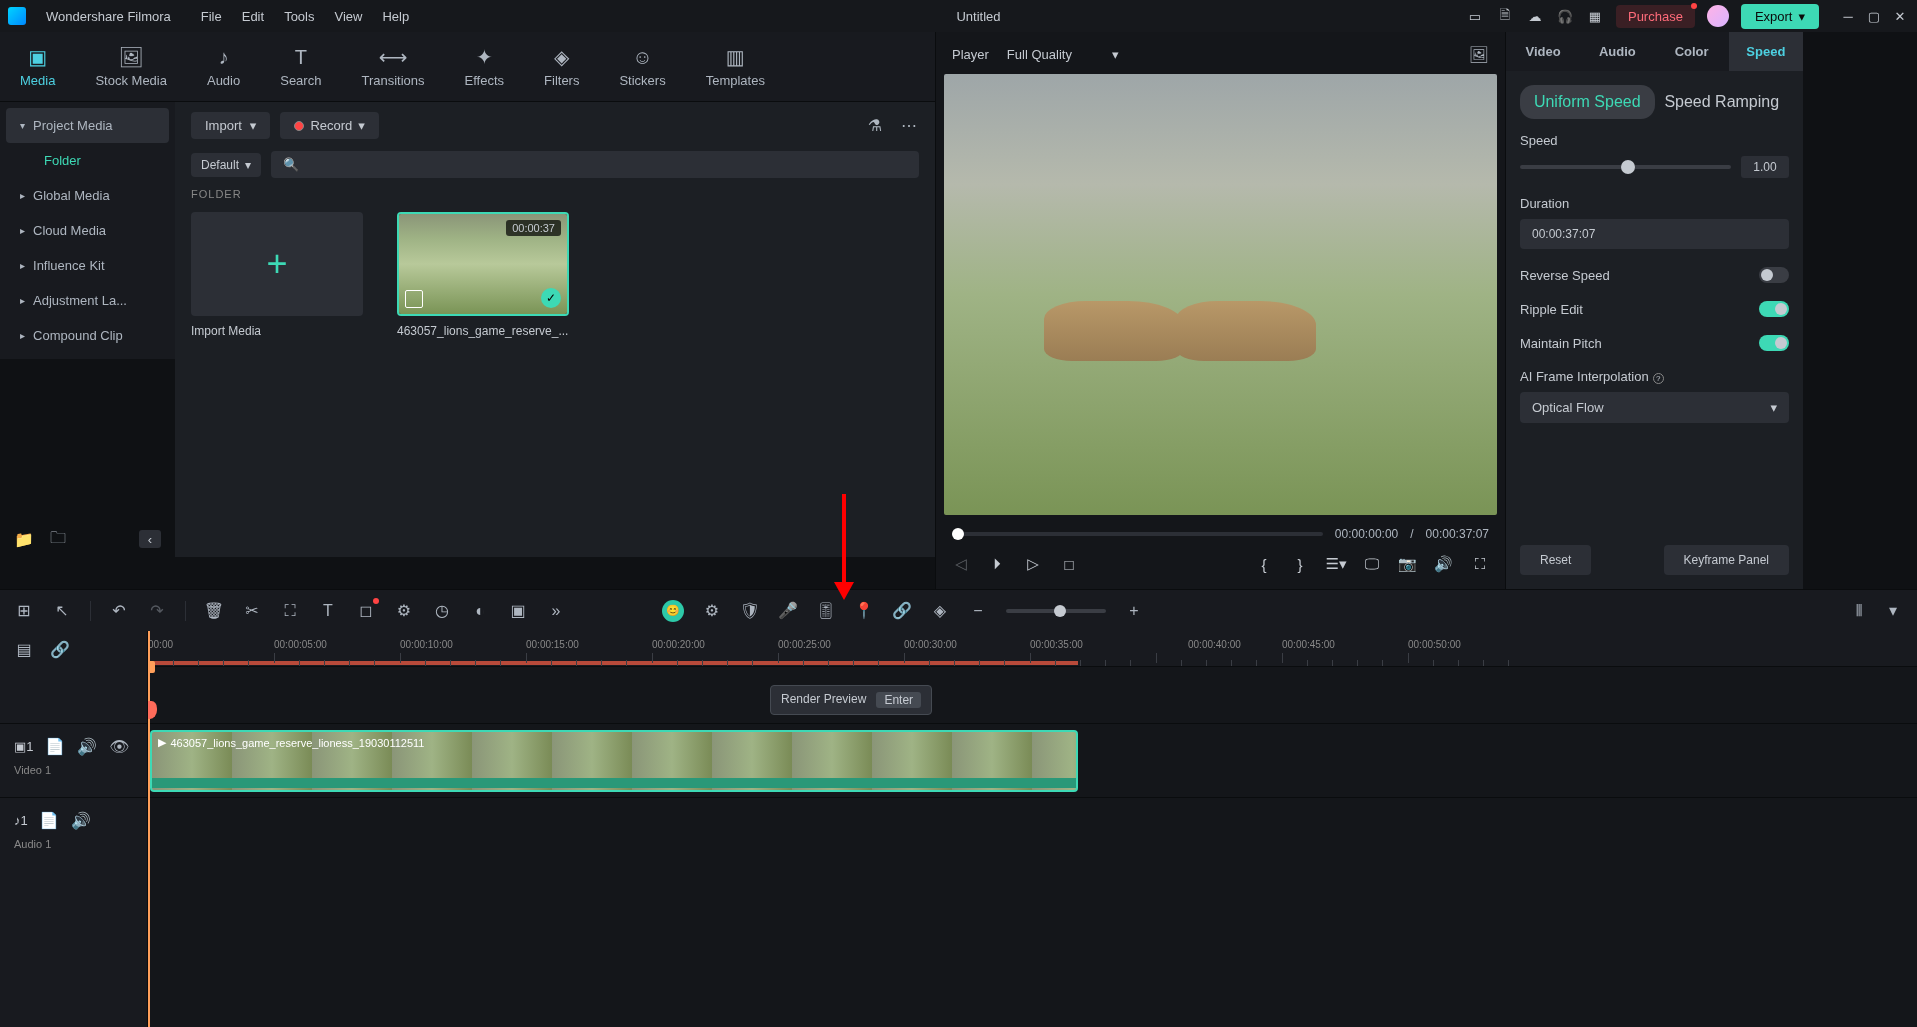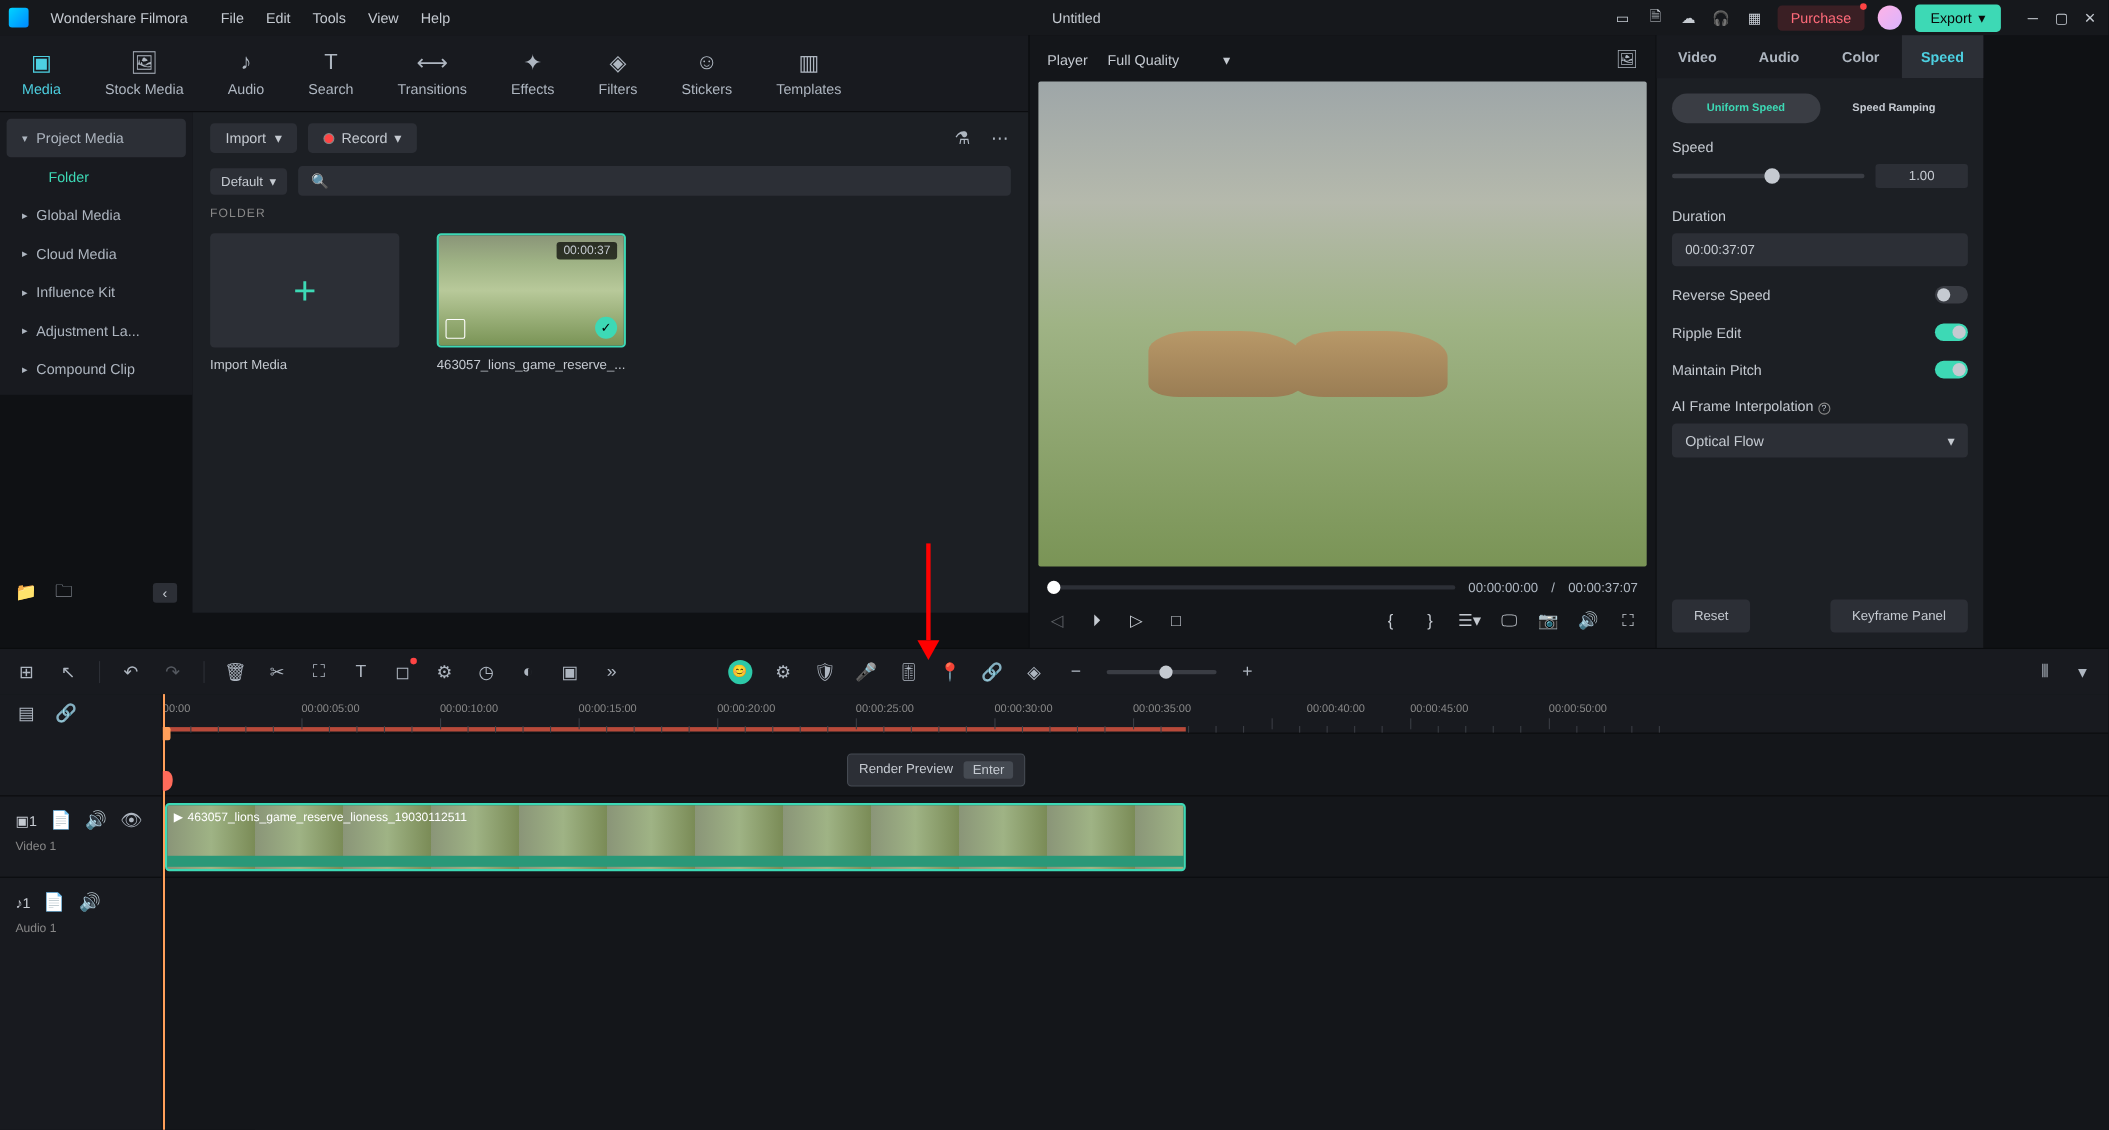--- a/index.html
+++ b/index.html
@@ -75,29 +75,29 @@
 .player-controls { padding: 8px 14px 14px; display: flex; align-items: center; gap: 18px; }
 .pc-icon { width: 18px; height: 18px; display: flex; align-items: center; justify-content: center; cursor: pointer; font-size: 15px; }
 .pc-spacer { flex: 1; }
 
 
 .props-panel { width: 298px; background: #1c1f24; border-left: 1px solid #0a0c0e; display: flex; flex-direction: column; }
 .props-tabs { display: flex; background: #181a1f; font-weight: bold; }
 .prop-tab { flex: 1; padding: 12px 0; text-align: center; cursor: pointer; color: #aeb6c0; }
 .prop-tab.active { color: #4dd0e1; background: #2c2f36; }
 .speed-tabs { display: flex; padding: 14px 14px 0; gap: 0; }
-.speed-tab { flex: 1; padding: 8px 0; text-align: center; cursor: pointer; border-radius: 14px; font-size: 10px; font-weight: bold; }
+.speed-tab { flex: 1; padding: 8px 0; text-align: center; cursor: pointer; border-radius: 14px; font-size: 16px; }
 .speed-tab.active { background: #3a3d44; color: #3dd9b5; }
 .props-body { padding: 14px; display: flex; flex-direction: column; gap: 18px; }
 .prop-row { display: flex; align-items: center; justify-content: space-between; }
 .prop-label { font-size: 13px; color: #c5cad1; }
 .slider-row { display: flex; align-items: center; gap: 10px; }
 .slider { flex: 1; height: 4px; background: #3a3d44; border-radius: 2px; position: relative; }
 .slider-handle { position: absolute; left: 48%; top: -5px; width: 14px; height: 14px; background: #c5cad1; border-radius: 50%; }
-.value-box { background: #2c2f36; padding: 4px 10px; border-radius: 3px; width: 84px; text-align: center; font-size: 12px; }
+.value-box { background: #2c2f36; padding: 4px 10px; border-radius: 3px; width: 48px; text-align: center; font-size: 12px; }
 .duration-input { background: #2c2f36; padding: 8px 12px; border-radius: 4px; width: 100%; font-size: 12px; }
 .toggle { width: 30px; height: 16px; background: #3a3d44; border-radius: 8px; position: relative; cursor: pointer; }
 .toggle::after { content: ''; position: absolute; width: 12px; height: 12px; background: #c5cad1; border-radius: 50%; top: 2px; left: 2px; }
 .toggle.on { background: #3dd9b5; }
 .toggle.on::after { left: auto; right: 2px; }
 .dropdown-full { background: #2c2f36; padding: 8px 12px; border-radius: 4px; display: flex; justify-content: space-between; align-items: center; cursor: pointer; }
 .props-footer { margin-top: auto; padding: 14px; display: flex; justify-content: space-between; }
 .footer-btn { background: #2c2f36; padding: 8px 20px; border-radius: 4px; cursor: pointer; font-size: 12px; }
 
 

